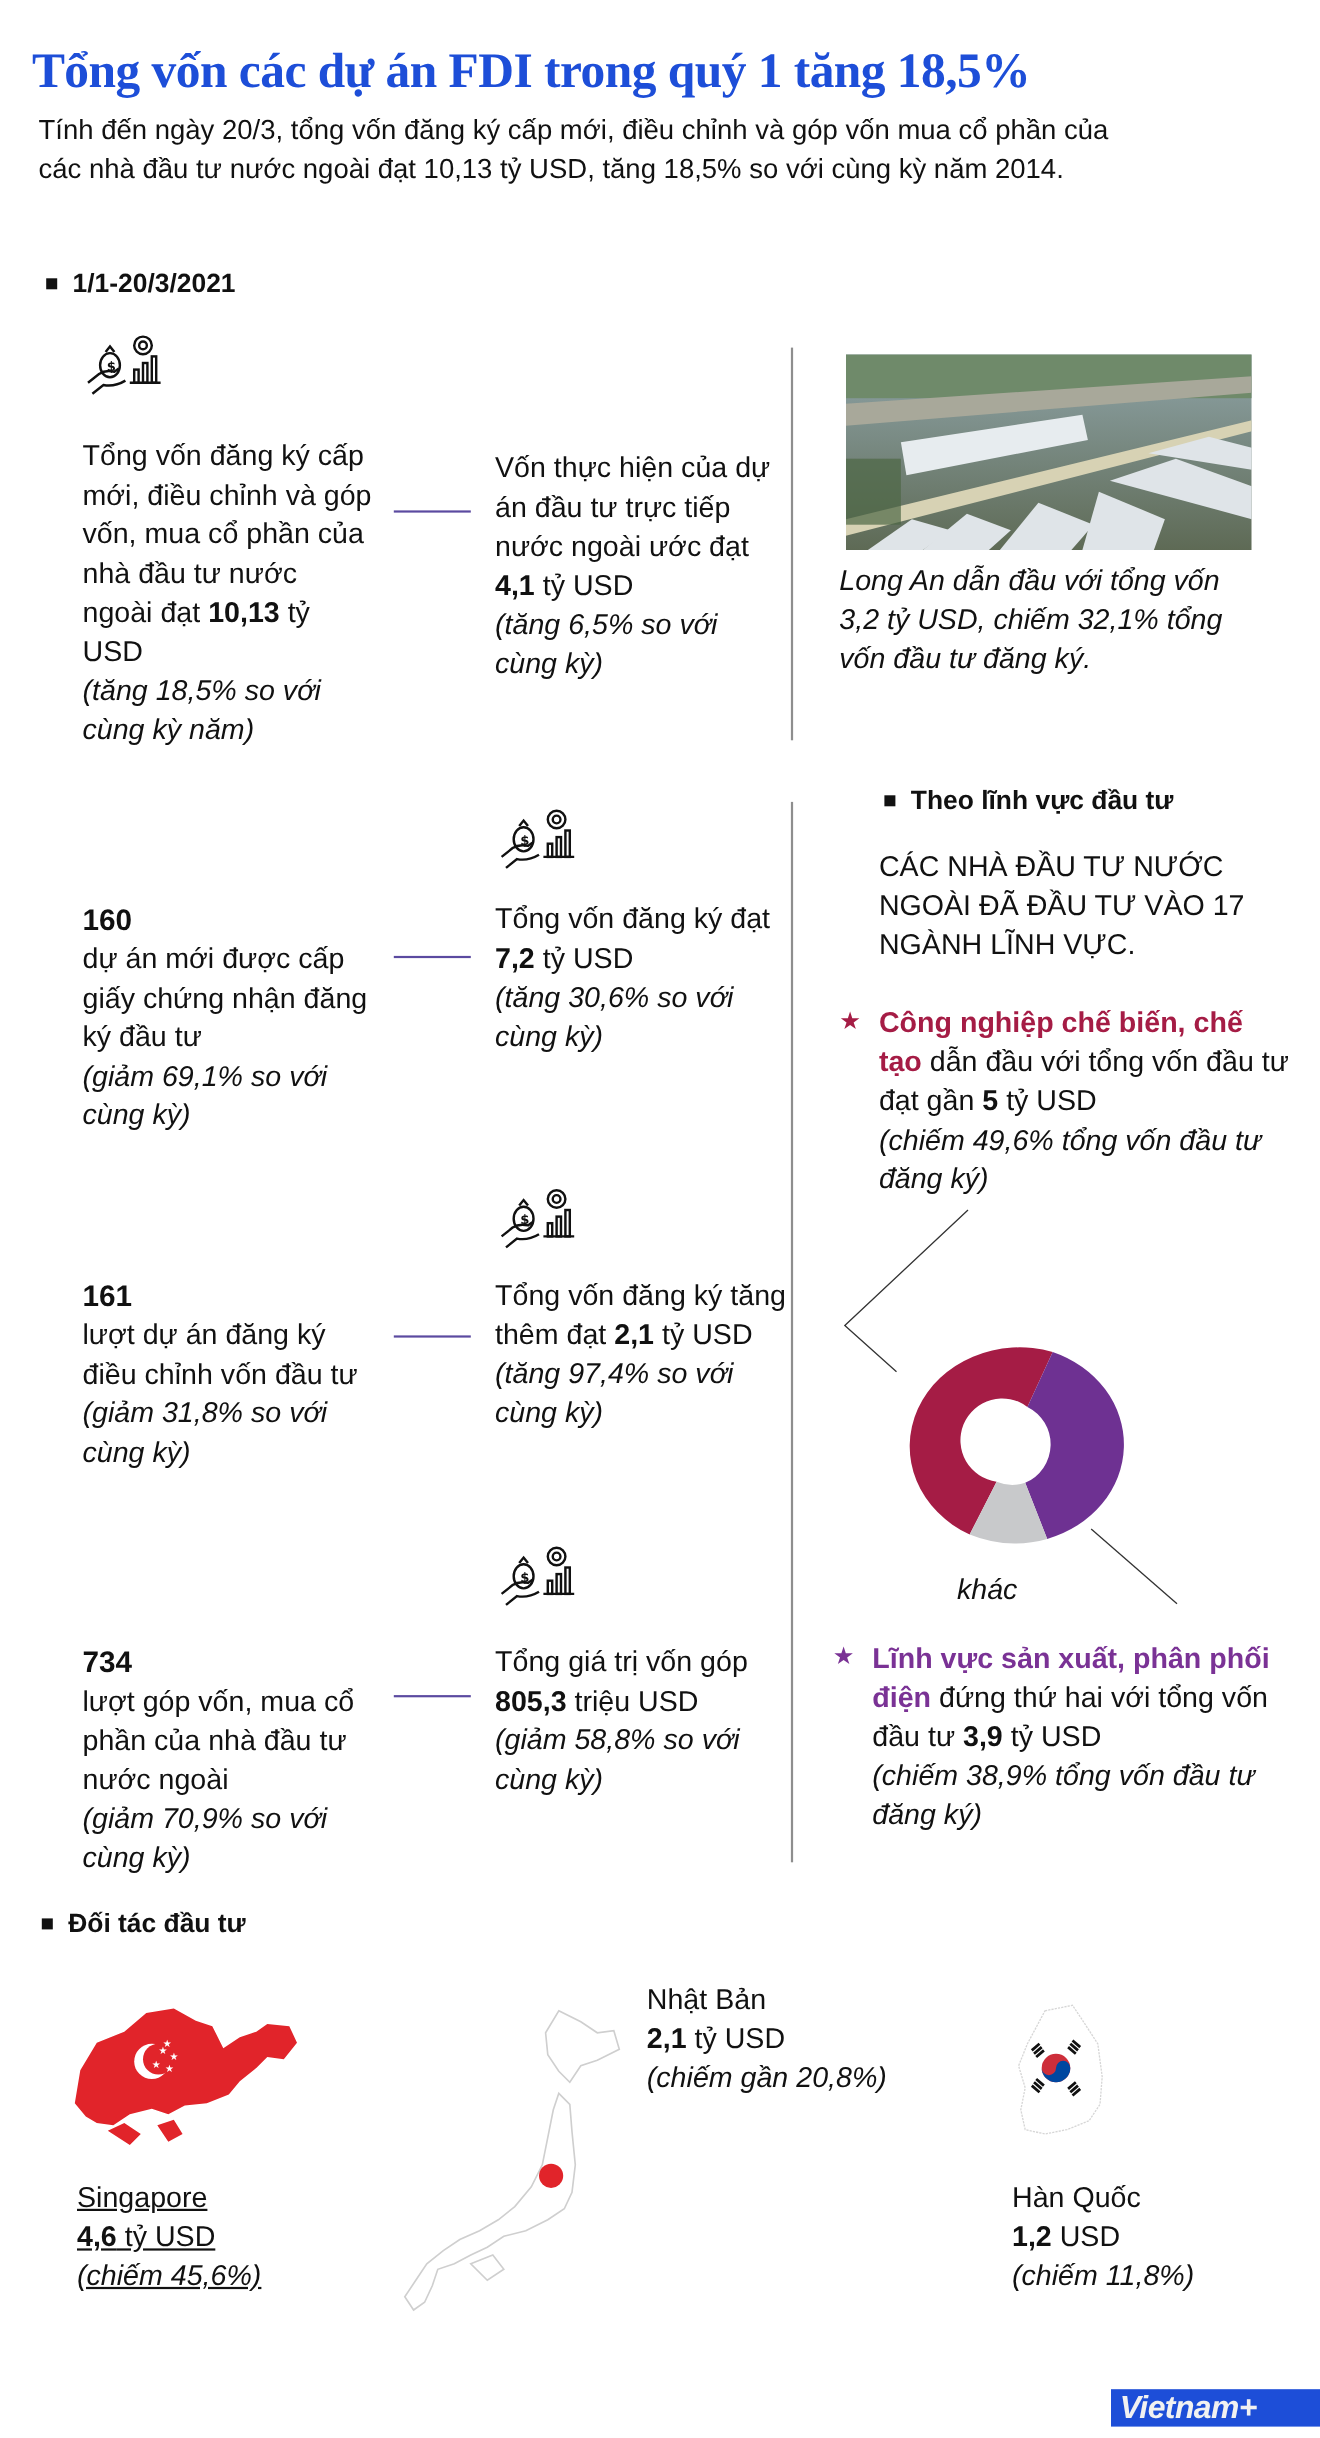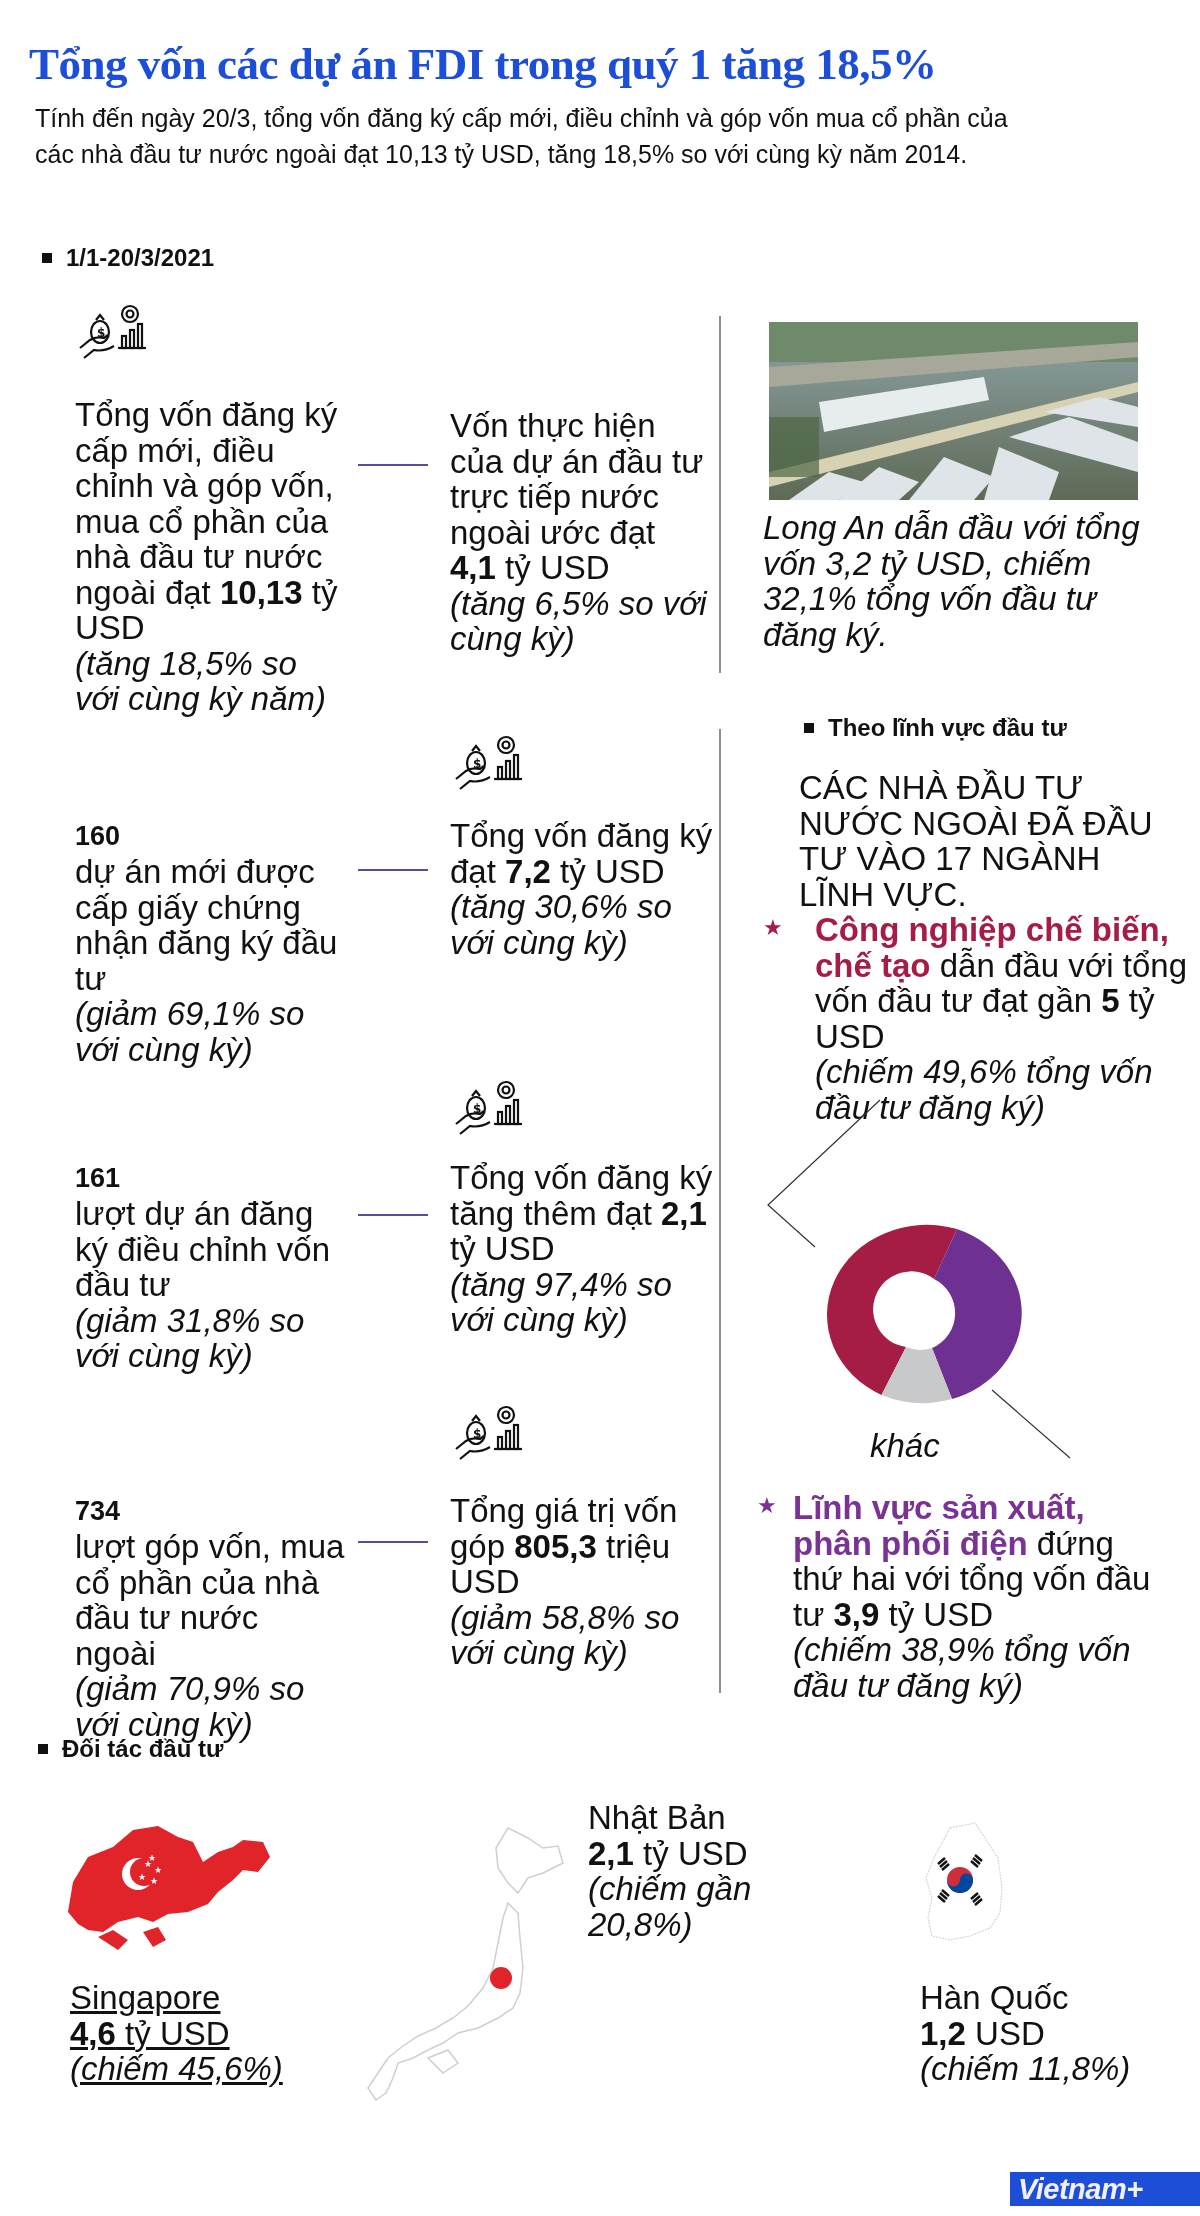--- a/index.html
+++ b/index.html
@@ -4,21 +4,21 @@
 <style>
   * { box-sizing: border-box; margin: 0; padding: 0; }
   body { width: 1200px; height: 2216px; background: #ffffff; position: relative; overflow: hidden;
          font-family: "Liberation Sans", "DejaVu Sans", sans-serif; color: #111; }
   .abs { position: absolute; }
   .title { left: 29px; top: 38px; font-family: "Liberation Serif", "DejaVu Serif", serif; font-weight: bold;
            font-size: 45px; color: #1d4ed8; letter-spacing: -0.5px; white-space: nowrap; }
   .lead { left: 35px; top: 100px; width: 1000px; font-size: 25px; line-height: 36px; color: #111; }
   .section-h { font-weight: bold; font-size: 24px; display: flex; align-items: center; gap: 14px; white-space: nowrap; }
   .bullet { width: 10px; height: 10px; background: #111; display: inline-block; flex: none; }
-  .txt { font-size: 33px; line-height: 35.5px; color: #111; }
+  .txt { font-size: 26px; line-height: 35.5px; color: #111; }
   .txt b { font-weight: bold; }
   .it { font-style: italic; }
   .num { font-weight: bold; font-size: 27px; line-height: 36px; }
   .conn { height: 2px; background: #5B4AA0; width: 70px; }
   .vdiv { width: 2px; background: #8E8E8E; }
   .icon { width: 80px; height: 60px; }
   .photo { left: 769px; top: 322px; width: 369px; height: 178px; overflow: hidden; }
   .hl-red { color: #A51C45; font-weight: bold; }
   .hl-purple { color: #7A3295; font-weight: bold; }
   .star { position: absolute; font-size: 22px; }
@@ -171,21 +171,21 @@
 </div>
 <div class="abs txt it" style="left:763px; top:510px; width:380px;">Long An dẫn đầu với tổng vốn 3,2 tỷ USD, chiếm 32,1% tổng vốn đầu tư đăng ký.</div>
 
 <div class="abs section-h" style="left:804px; top:714px;">
   <span class="bullet"></span>
   <span>Theo lĩnh vực đầu tư</span>
 </div>
 <div class="abs txt" style="left:799px; top:770px; width:370px;">CÁC NHÀ ĐẦU TƯ NƯỚC NGOÀI ĐÃ ĐẦU TƯ VÀO 17 NGÀNH LĨNH VỰC.</div>
 
 <span class="star" style="left:763px; top:915px; color:#A51C45;">★</span>
-<div class="abs txt" style="left:799px; top:912px; width:375px;margin-left:16px;">
+<div class="abs txt" style="left:799px; top:912px; width:375px;">
   <span class="hl-red">Công nghiệp chế biến, chế tạo</span><span> dẫn đầu với tổng vốn đầu tư đạt gần </span><b>5</b><span> tỷ USD</span><br>
   <span class="it">(chiếm 49,6% tổng vốn đầu tư đăng ký)</span>
 </div>
 
 <svg class="abs" style="left:760px; top:1090px;" width="440" height="400" viewBox="0 0 440 400">
   <polyline points="120,10 8,115 55,157" fill="none" stroke="#333" stroke-width="1.2"></polyline>
   <line x1="232" y1="300" x2="310" y2="368" stroke="#333" stroke-width="1.2"></line>
   <g transform="translate(160,223)">
 
     <path d="M -38.5 82 A 100 90 0 0 1 37 -84 L 14 -34 A 38 38 0 1 0 -14 34 Z" fill="#A51C45"></path>

